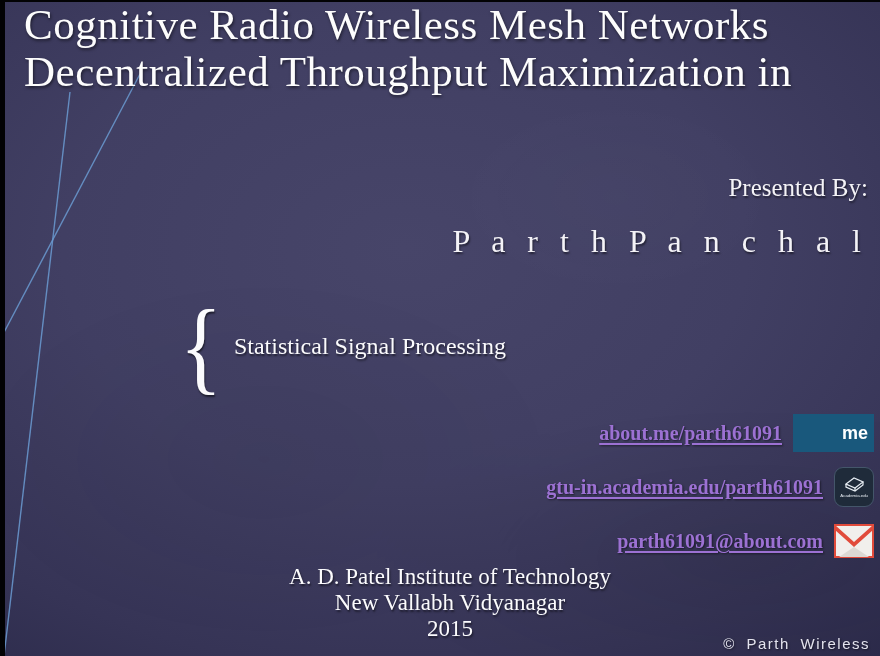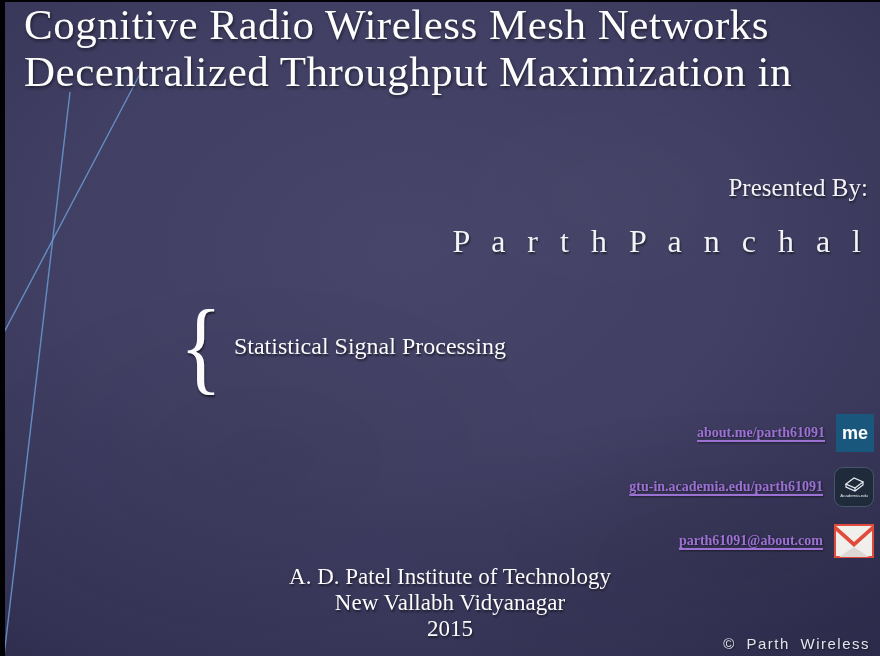--- a/index.html
+++ b/index.html
@@ -42,27 +42,27 @@
   .brace{
     font-size:104px;line-height:96px;font-weight:400;
     transform:scaleX(.85);display:inline-block;
   }
   .topic-lines{margin-left:8px;font-size:24px;line-height:31px;}
   .links{
     position:absolute;right:6px;top:413px;display:flex;flex-direction:column;gap:14px;
   }
   .link-row{display:flex;align-items:center;justify-content:flex-end;gap:11px;height:40px;}
   a.weblink{
-    font-size:14px;font-weight:bold;color:#9c71d3;
+    font-size:20px;font-weight:bold;color:#9c71d3;
     text-decoration:underline;text-decoration-thickness:2px;text-underline-offset:3px;
     text-shadow:1px 1px 2px rgba(0,0,0,.5);
   }
   .icon-me{
     width:38px;height:38px;background:#19587c;display:flex;align-items:center;justify-content:center;
-    color:#fff;font-family:"Liberation Sans",sans-serif;font-weight:bold;font-size:18px;
+    color:#fff;font-family:"Liberation Sans",sans-serif;font-weight:bold;font-size:18px;padding-left:43px;
   }
   .icon-academia{
     width:40px;height:40px;border-radius:9px;background:#1f2b3a;border:1px solid #44566a;
     box-sizing:border-box;display:flex;flex-direction:column;align-items:center;justify-content:center;
   }
   .icon-academia .tiny{
     color:#e8eef4;font-family:"Liberation Sans",sans-serif;font-size:6px;transform:scale(.72);
     margin-top:-1px;white-space:nowrap;
   }
   .icon-gmail{width:40px;height:34px;display:block;}

